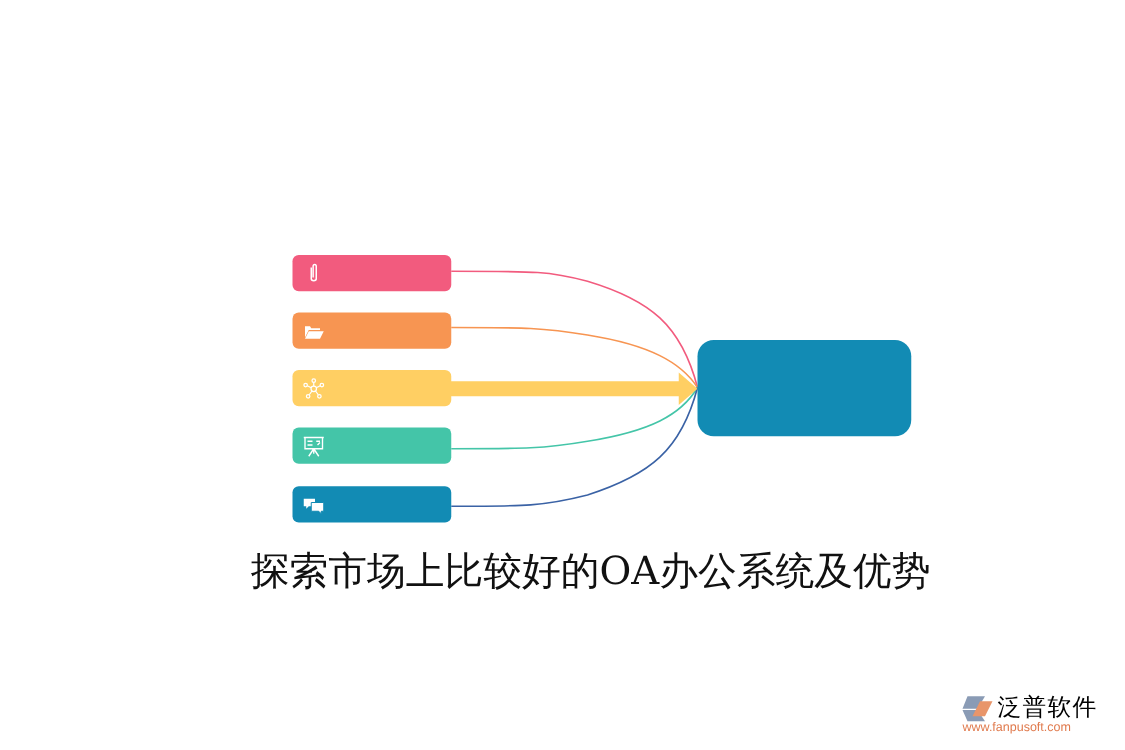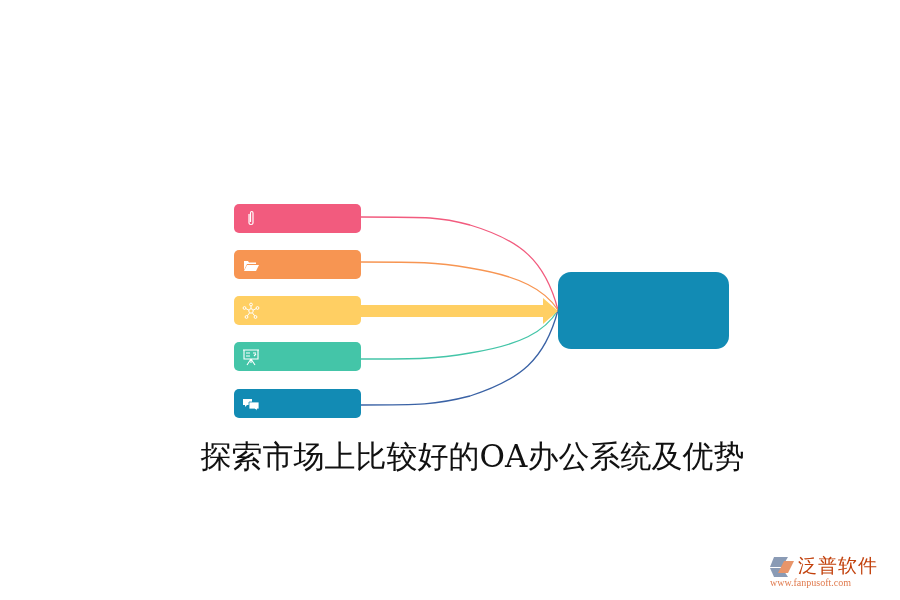--- a/index.html
+++ b/index.html
@@ -5,22 +5,22 @@
   html, body { margin:0; padding:0; }
   body { width:900px; height:600px; background:#ffffff; position:relative; overflow:hidden;
          font-family:"DejaVu Serif", "Liberation Serif", serif; }
   .node { position:absolute; left:234px; width:127px; height:29px; border-radius:5px; }
   .node .ico { position:absolute; left:8px; top:6px; width:18px; height:18px; }
   .center { position:absolute; left:558px; top:272px; width:171px; height:77px; border-radius:13px; }
   svg.links { position:absolute; left:0; top:0; }
   .title { position:absolute; left:0; width:945px; top:436px; text-align:center; font-size:31px; color:#111; letter-spacing:0px; }
   .logo { position:absolute; left:768px; top:553px; width:125px; height:40px; }
   .logo .mark { position:absolute; left:0; top:2px; width:28px; height:24px; }
-  .logo .cn { position:absolute; left:30px; top:0px; font-family:Liberation Mono, monospace; font-size:19px; color:#c2410c; letter-spacing:1px; white-space:nowrap; }
-  .logo .url { position:absolute; left:2px; top:24px; font-family:Liberation Serif, serif; font-size:10px; color:#e07a4d; white-space:nowrap; }
+  .logo .cn { position:absolute; left:30px; top:0px; font-family:Liberation Mono, monospace; font-size:19px; color:#000000; letter-spacing:1px; white-space:nowrap; }
+  .logo .url { position:absolute; left:2px; top:24px; font-family:Liberation Sans, sans-serif; font-size:10px; color:#e07a4d; white-space:nowrap; }
 </style>
 </head>
 <body>
 
 <svg class="links" width="900" height="600">
   <path d="M361,217 C430,217 440,217 470,225 C520,240 545,260 558,310" fill="none" stroke="#f25b7e" stroke-width="1.3"></path>
   <path d="M361,262 C420,262 435,262 470,268 C520,276 545,290 558,310" fill="none" stroke="#f79552" stroke-width="1.3"></path>
   <path d="M361,359 C420,359 435,359 470,353 C520,345 545,332 558,310" fill="none" stroke="#44c5a8" stroke-width="1.3"></path>
   <path d="M361,405 C420,405 435,405 470,396 C520,380 545,360 558,310" fill="none" stroke="#3a62a5" stroke-width="1.3"></path>
   <rect x="355" y="305" width="190" height="12" fill="#ffcf63"></rect>

